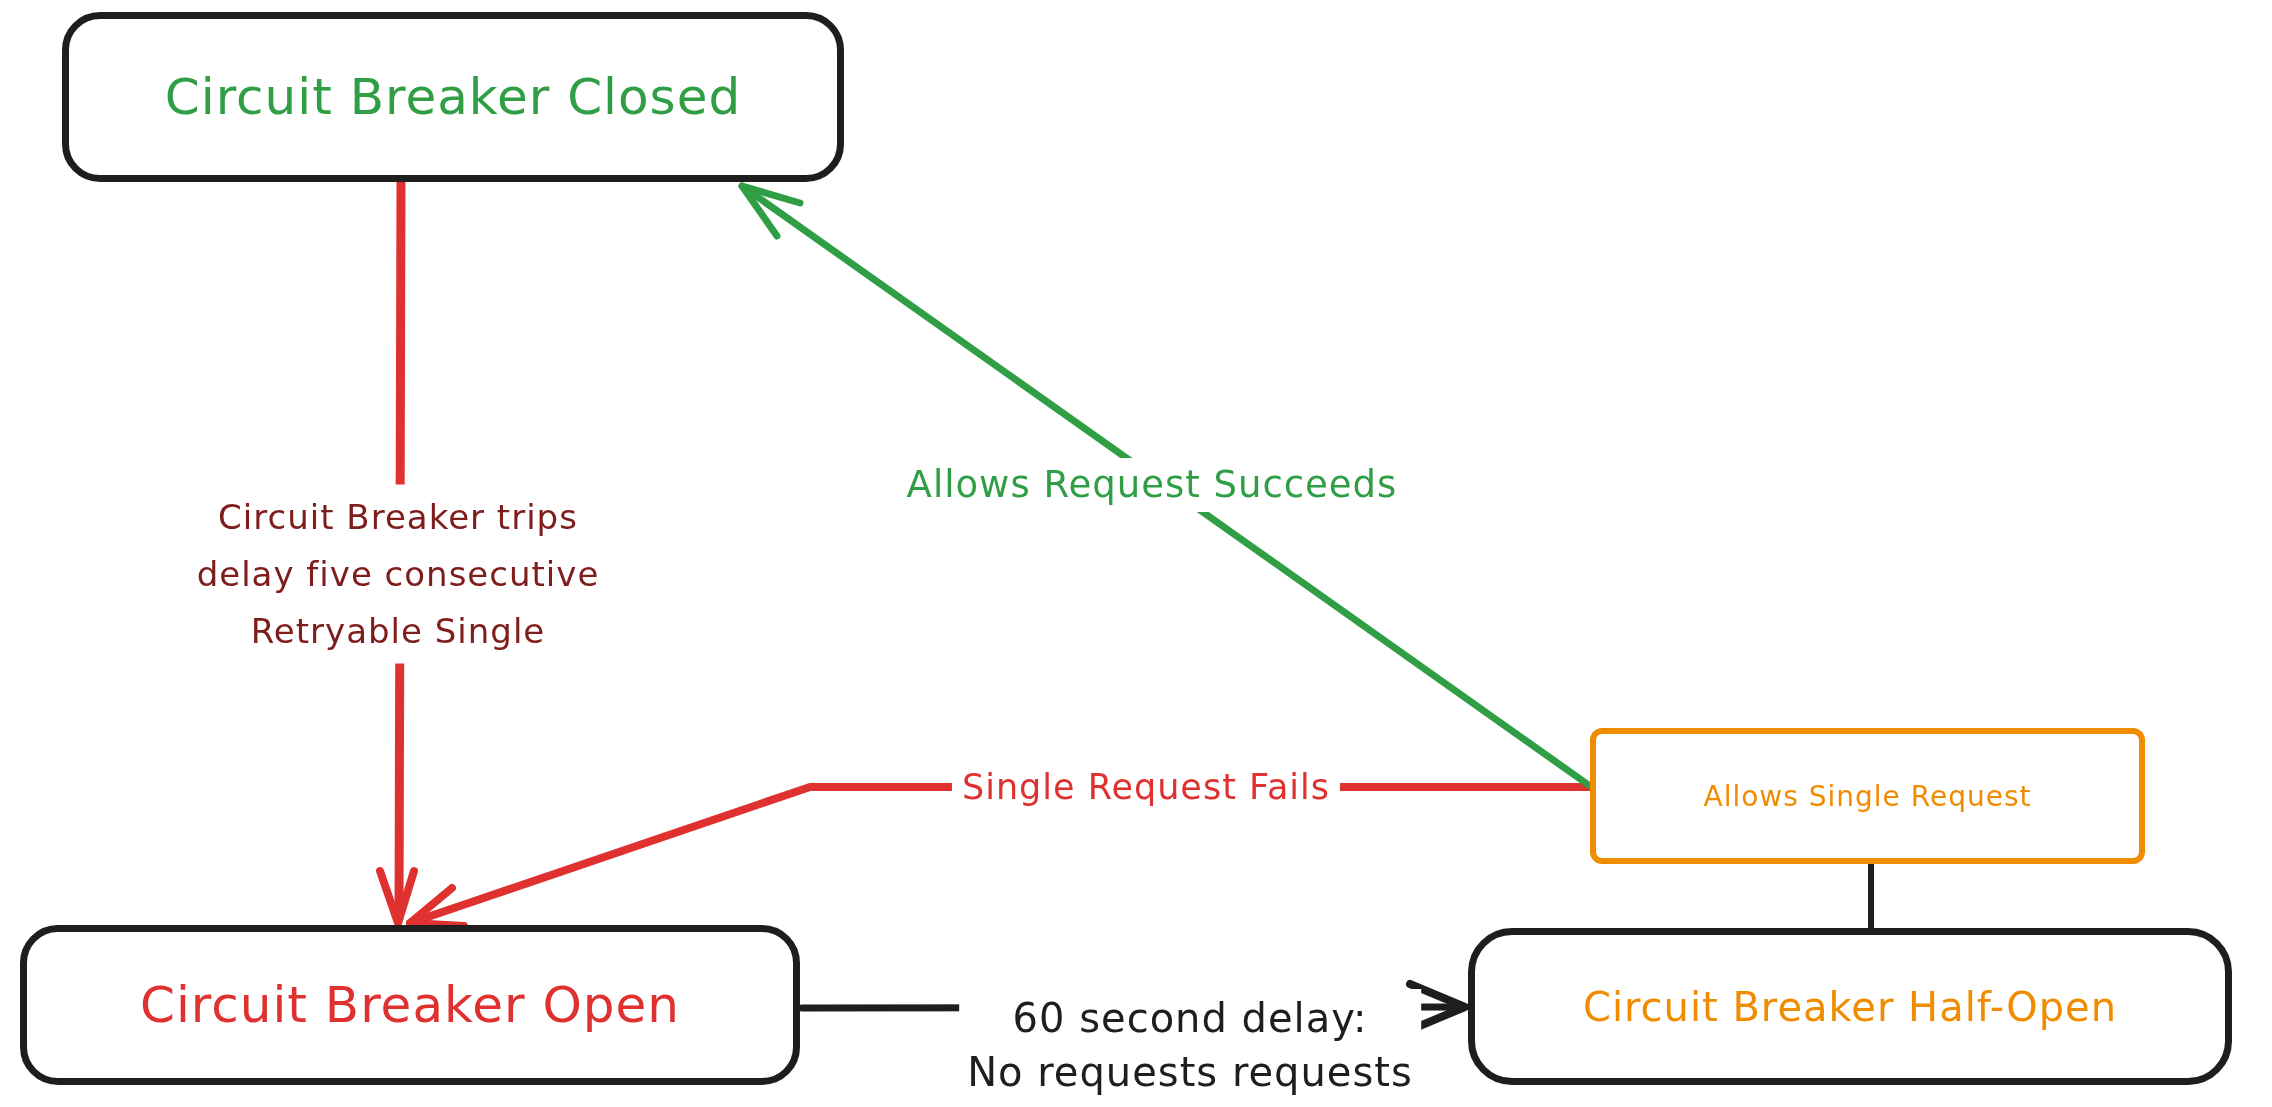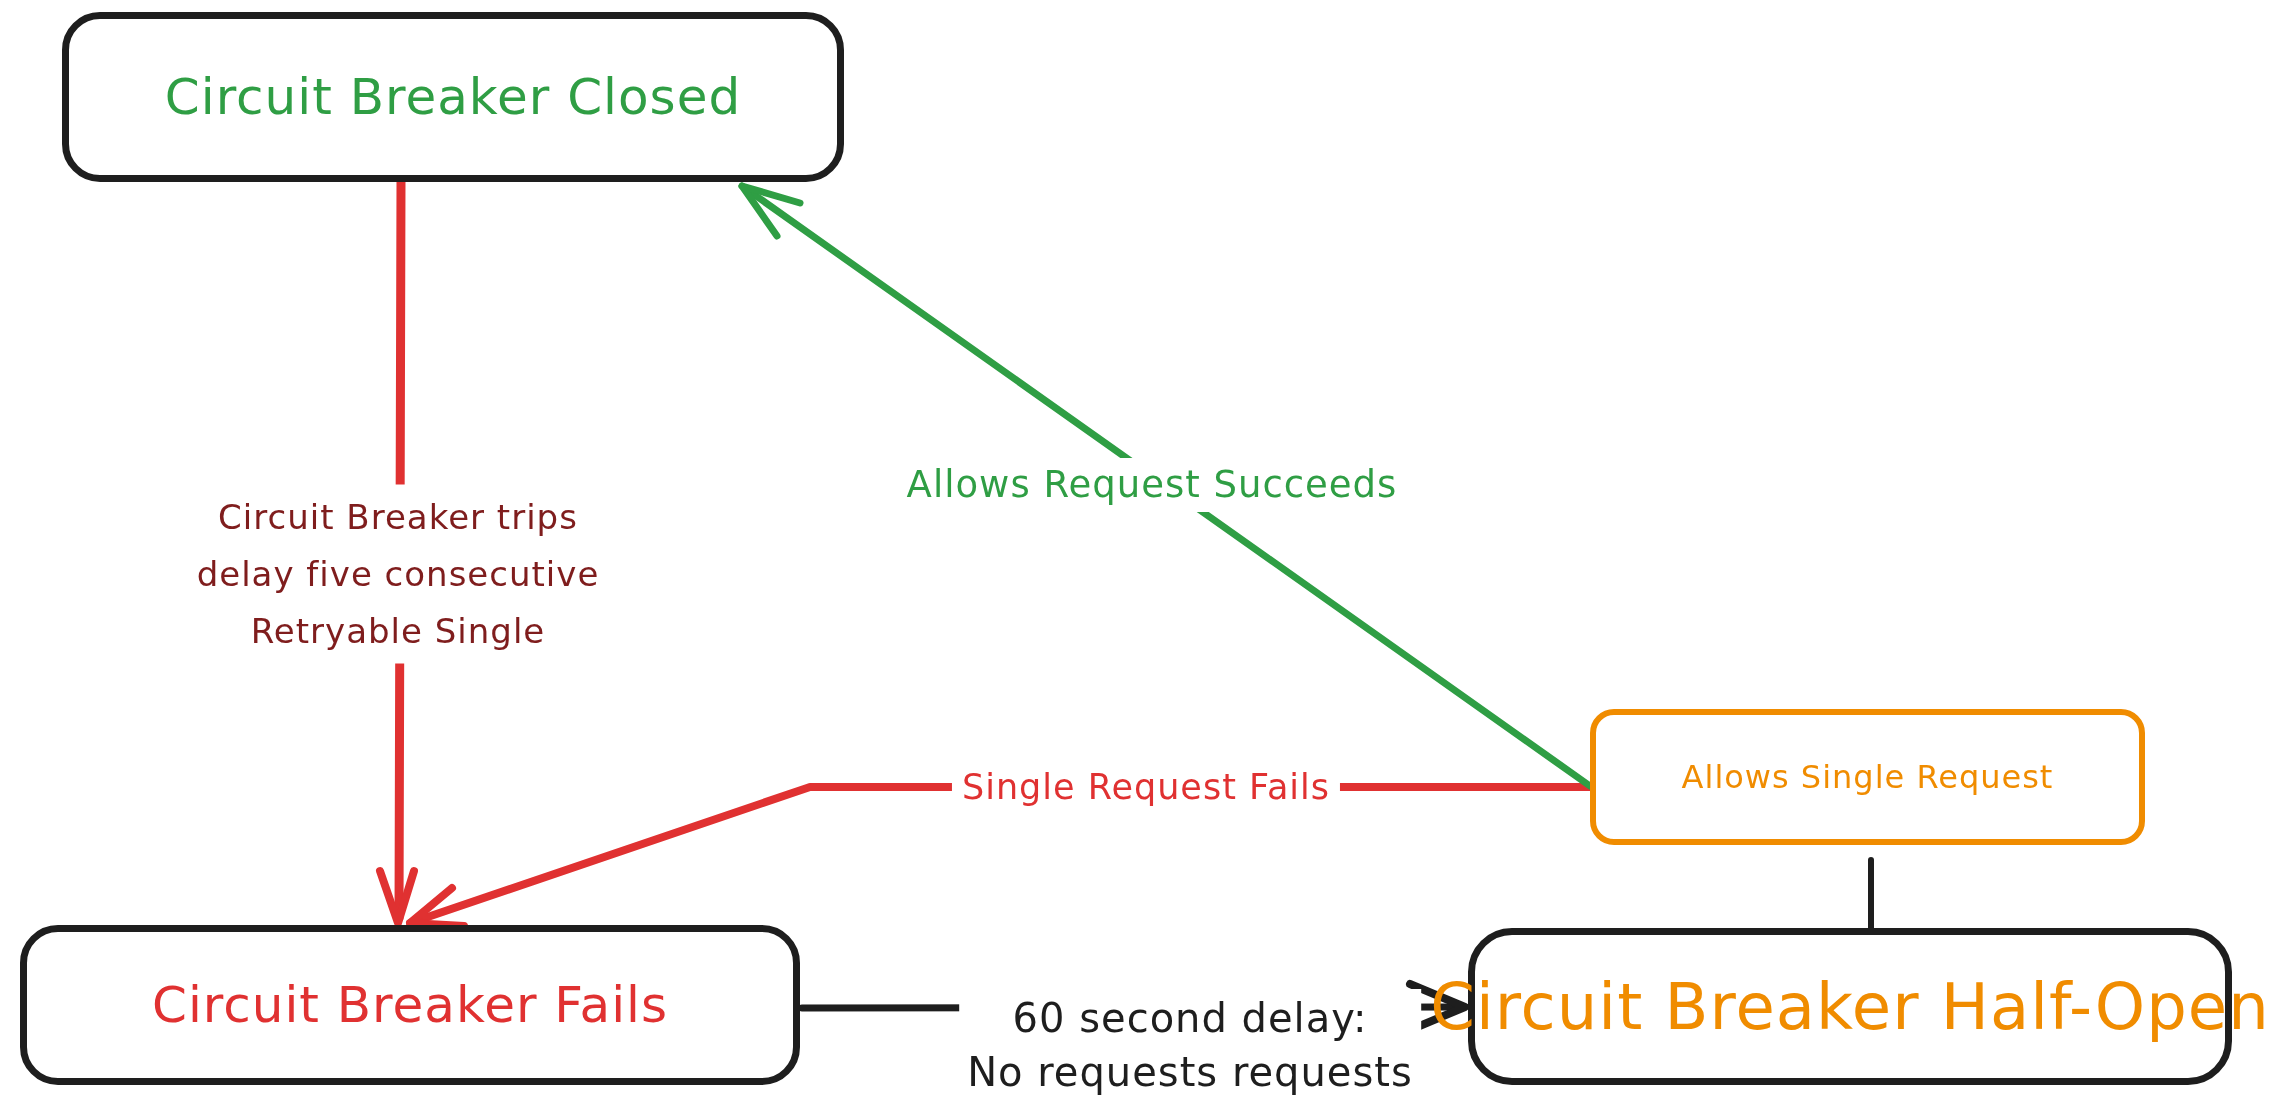--- a/index.html
+++ b/index.html
@@ -38,22 +38,22 @@
     justify-content: center;
     text-align: center;
     white-space: nowrap;
     letter-spacing: 1px;
     z-index: 3;
     box-sizing: border-box;
     border-style: solid;
   }
   .node.closed    { left: 18px;   top: 12px;  width: 782px; height: 170px; border-width: 7px; border-radius: 38px; font-size: 50px; }
   .node.open      { left: 20px;   top: 925px; width: 780px; height: 160px; border-width: 7px; border-radius: 38px; font-size: 50px; }
-  .node.half-open { left: 1468px; top: 928px; width: 764px; height: 157px; border-width: 7px; border-radius: 44px; font-size: 64px; }
-  .node.allows    { left: 1590px; top: 709px; width: 555px; height: 136px; border-width: 6px; border-radius: 24px; font-size: 32px; }
+  .node.half-open { left: 1468px; top: 928px; width: 764px; height: 157px; border-width: 7px; border-radius: 44px; font-size: 40px; }
+  .node.allows    { left: 1590px; top: 728px; width: 555px; height: 136px; border-width: 6px; border-radius: 12px; font-size: 28px; }
 </style>
 </head>
 <body>
 
 <div class="canvas">
 
   <svg class="edges-layer" viewBox="0 0 2272 1107" fill="none" stroke-linecap="round" stroke-linejoin="round">
 
     <g stroke-width="9" style="stroke: rgb(224, 49, 49);">
       <path d="M401 182 L399 918"></path>
@@ -91,21 +91,21 @@
   <div class="edge-label delay" style="color: rgb(30, 30, 30);">
     <div>60 second delay:</div>
     <div>No requests requests</div>
   </div>
 
   <div class="node closed" style="color: rgb(47, 158, 68); border-color: rgb(30, 30, 30); margin-left: 44px;">
     <span>Circuit Breaker Closed</span>
   </div>
 
   <div class="node open" style="color: rgb(224, 49, 49); border-color: rgb(30, 30, 30);">
-    <span>Circuit Breaker Fails</span>
+    <span>Circuit Breaker Open</span>
   </div>
 
   <div class="node half-open" style="color: rgb(240, 140, 0); border-color: rgb(30, 30, 30);">
     <span>Circuit Breaker Half-Open</span>
   </div>
 
   <div class="node allows" style="color: rgb(240, 140, 0); border-color: rgb(240, 140, 0);">
     <span>Allows Single Request</span>
   </div>
 

